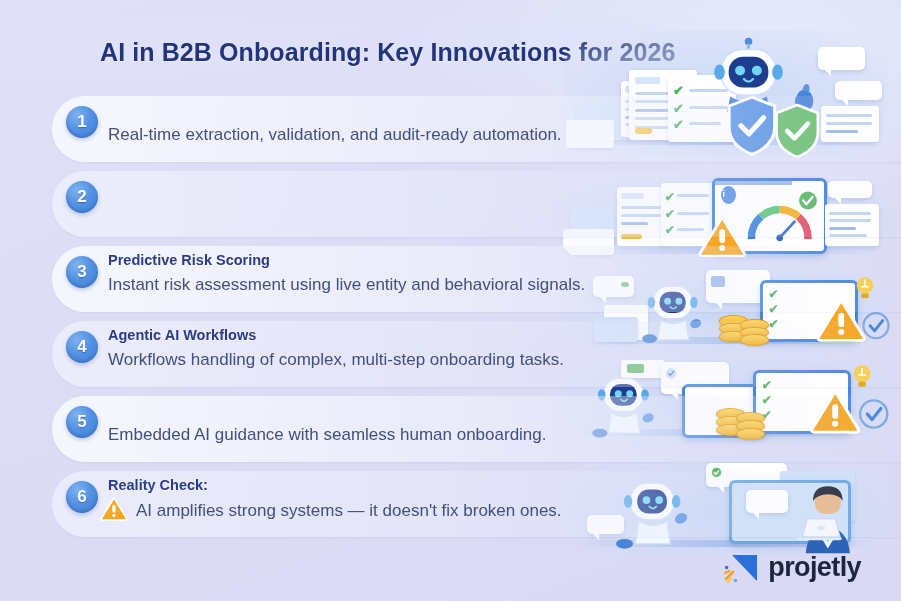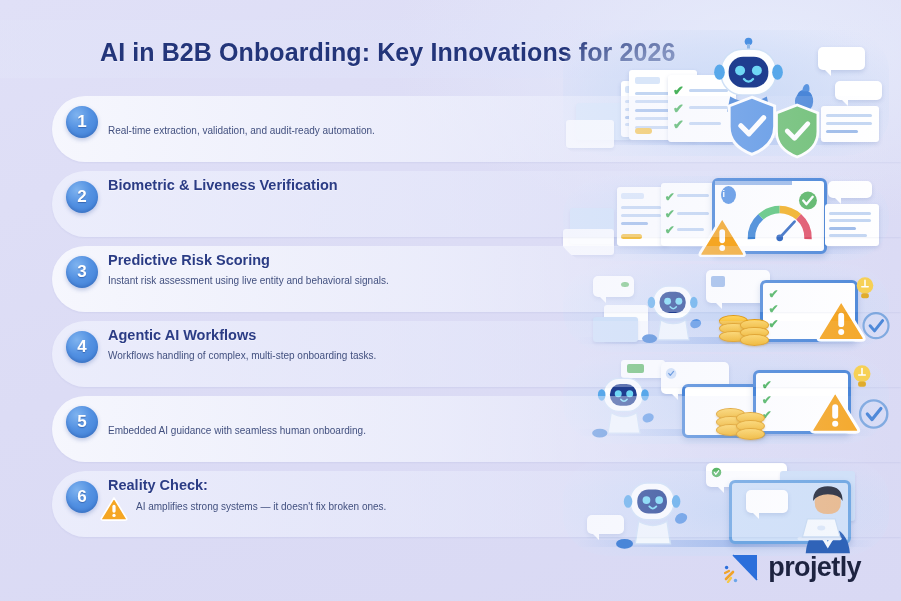--- a/index.html
+++ b/index.html
@@ -52,21 +52,21 @@
     border-radius:50%;border:2px solid rgba(190,205,240,.55);border-left-color:transparent;
     z-index:-1;
   }
   .row-head{
     position:absolute;left:108px;top:10px;
     font-size:14.5px;font-weight:bold;color:#2b3c85;
     text-shadow:0 1px 0 rgba(255,255,255,.4);
   }
   .row-desc{
     position:absolute;left:108px;top:33px;
-    font-size:10px;color:#42507f;
+    font-size:17px;color:#42507f;
   }
   .row.with-warn .row-desc{left:136px;top:34px;}
   .warn-inline{position:absolute;left:100px;top:29px;width:28px;height:25px;}
   
   .illus{
     position:absolute;overflow:hidden;
     border-radius:46px/40px;
   }
   .illus .plate{
     position:absolute;left:2%;right:2%;top:6%;bottom:4%;
@@ -411,21 +411,20 @@
 
     <div class="row">
       <div class="card"></div>
       <div class="badge">1</div>
       <div class="row-desc">Real-time extraction, validation, and audit-ready automation.</div>
     </div>
 
     <div class="row alt">
       <div class="card"></div>
       <div class="badge">2</div>
-      <div class="row-head">Biometric &amp; Liveness Verification</div>
     </div>
 
     <div class="row">
       <div class="card"></div>
       <div class="badge">3</div>
       <div class="row-head">Predictive Risk Scoring</div>
       <div class="row-desc">Instant risk assessment using live entity and behavioral signals.</div>
     </div>
 
     <div class="row alt">

